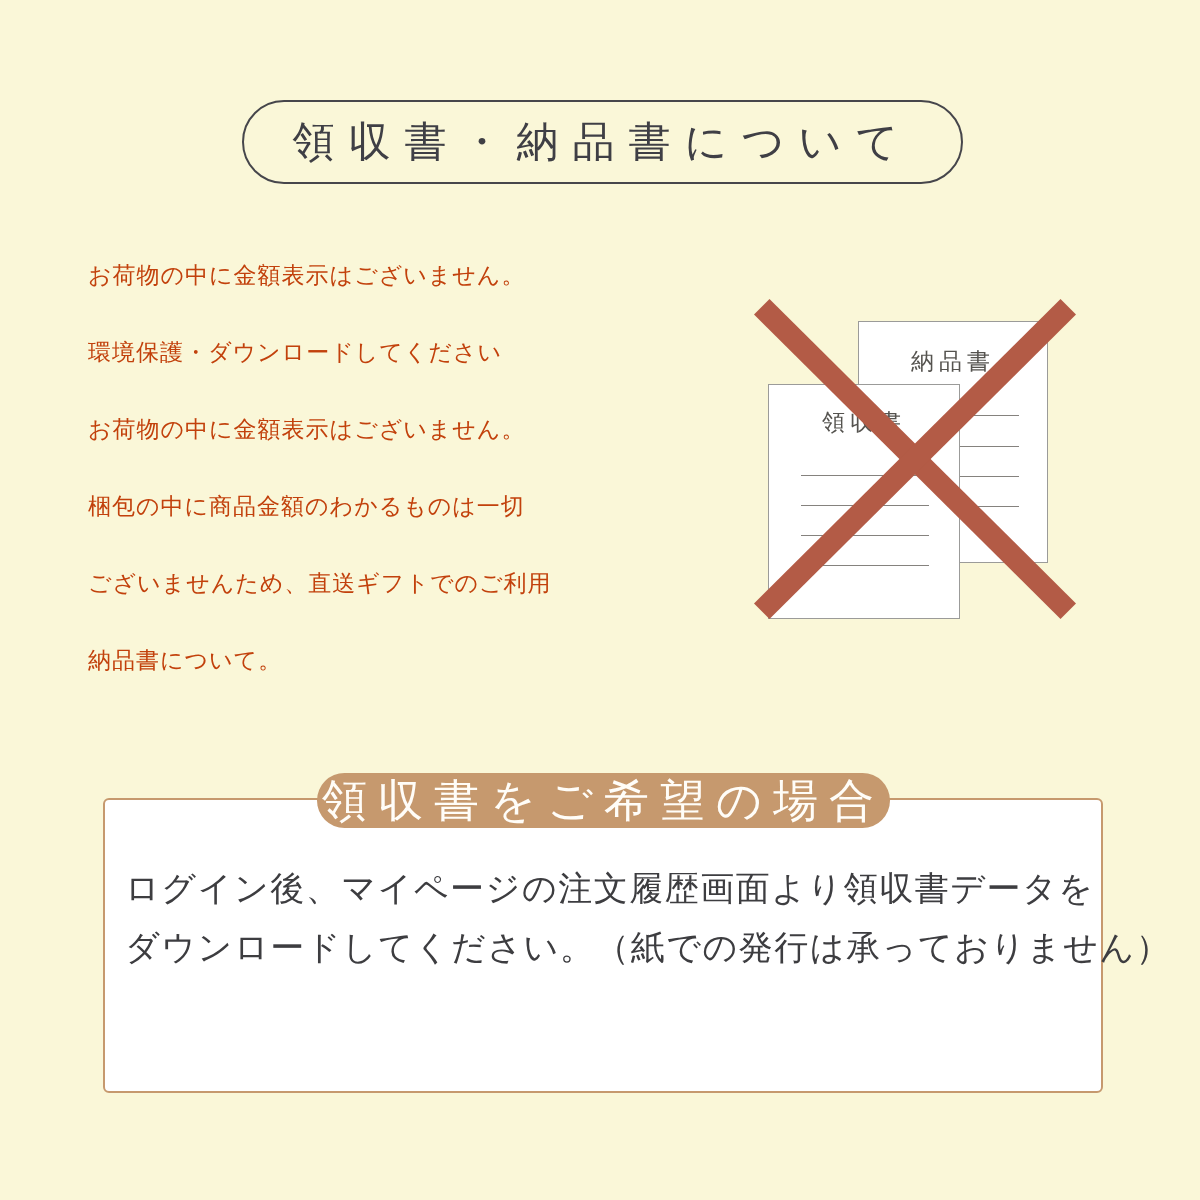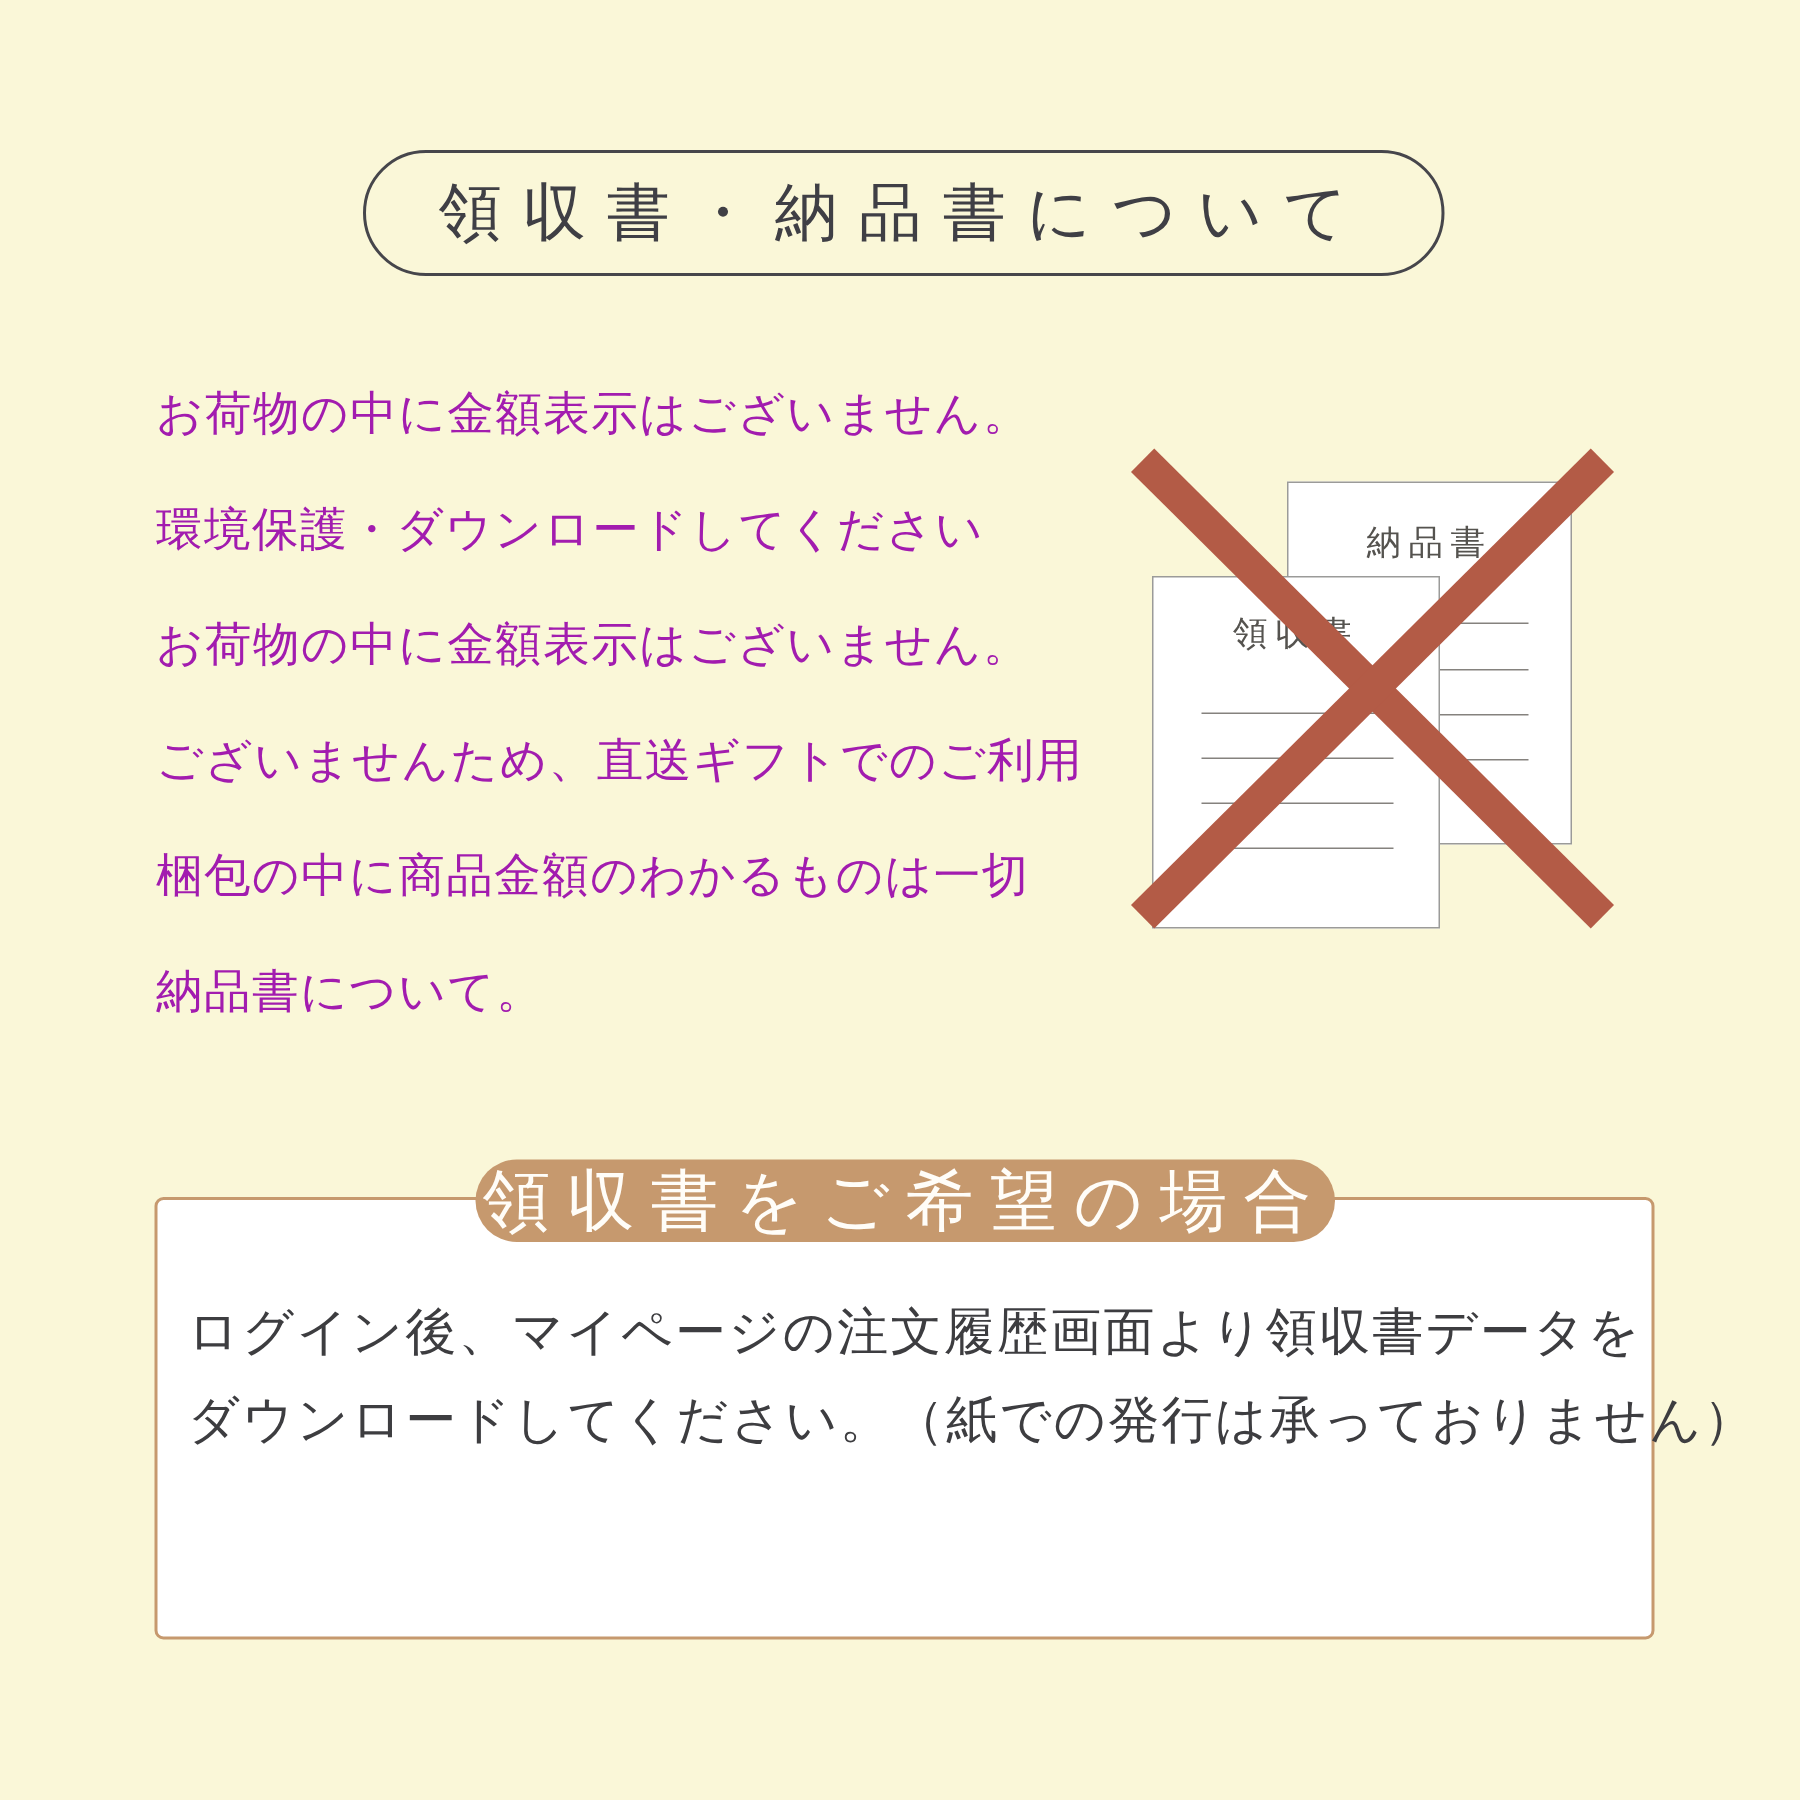--- a/index.html
+++ b/index.html
@@ -29,26 +29,26 @@
   .title-oval span {
     font-size: 42px;
     letter-spacing: 14px;
     color: #3F3F45;
     white-space: nowrap;
   }
 
   
   .intro {
     position: absolute;
-    left: 104px; top: 237px;
+    left: 88px; top: 237px;
     width: 660px;
-    font-size: 31px;
+    font-size: 23px;
     line-height: 77px;
     letter-spacing: 1px;
-    color: #a21caf;
+    color: #c2410c;
   }
   .intro-line { white-space: nowrap; }
 
   
   .illustration {
     position: absolute;
     left: 760px; top: 304px;
     width: 310px; height: 310px;
   }
   .doc {
@@ -138,22 +138,22 @@
 <div class="page">
 
   <div class="title-oval">
     <span>領収書・納品書について</span>
   </div>
 
   <div class="intro">
     <div class="intro-line">お荷物の中に金額表示はございません。</div>
     <div class="intro-line">環境保護・ダウンロードしてください</div>
     <div class="intro-line">お荷物の中に金額表示はございません。</div>
+    <div class="intro-line">梱包の中に商品金額のわかるものは一切</div>
     <div class="intro-line">ございませんため、直送ギフトでのご利用</div>
-    <div class="intro-line">梱包の中に商品金額のわかるものは一切</div>
     <div class="intro-line">納品書について。</div>
   </div>
 
   <div class="illustration">
     <div class="doc doc-back">
       <div class="doc-title">納品書</div>
       <div class="doc-line l1"></div>
       <div class="doc-line l2"></div>
       <div class="doc-line l3"></div>
       <div class="doc-line l4"></div>

